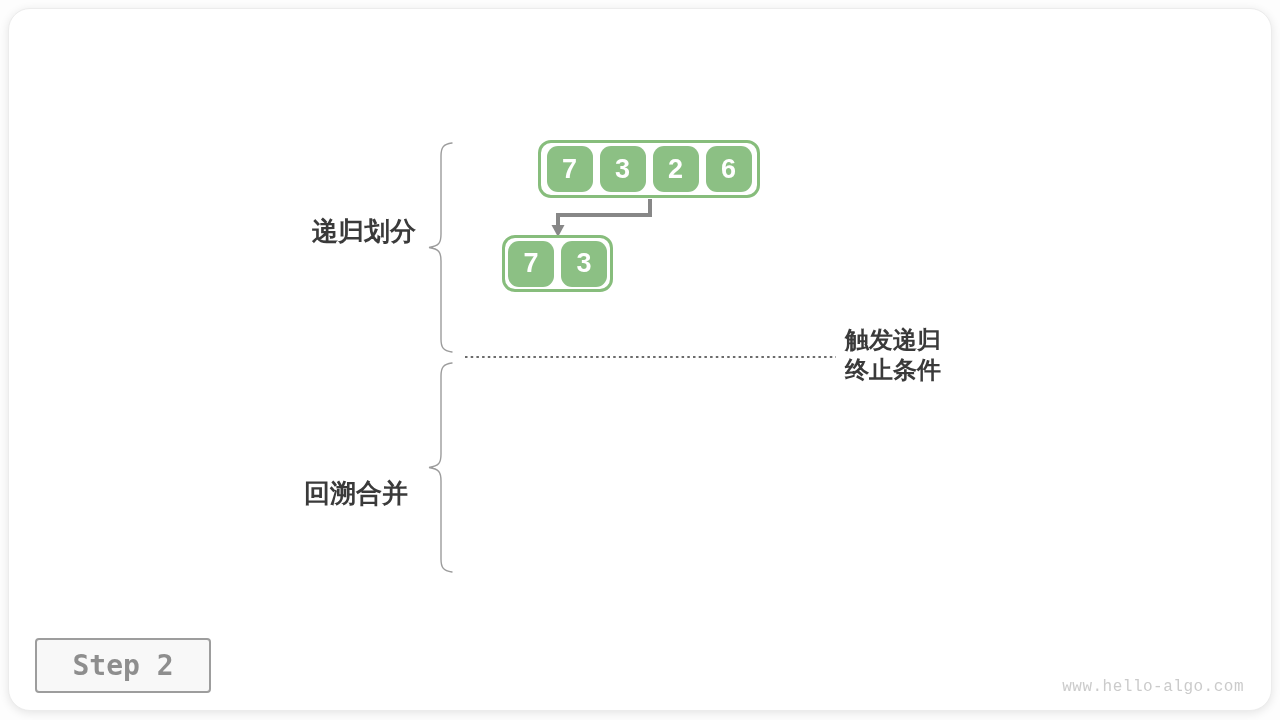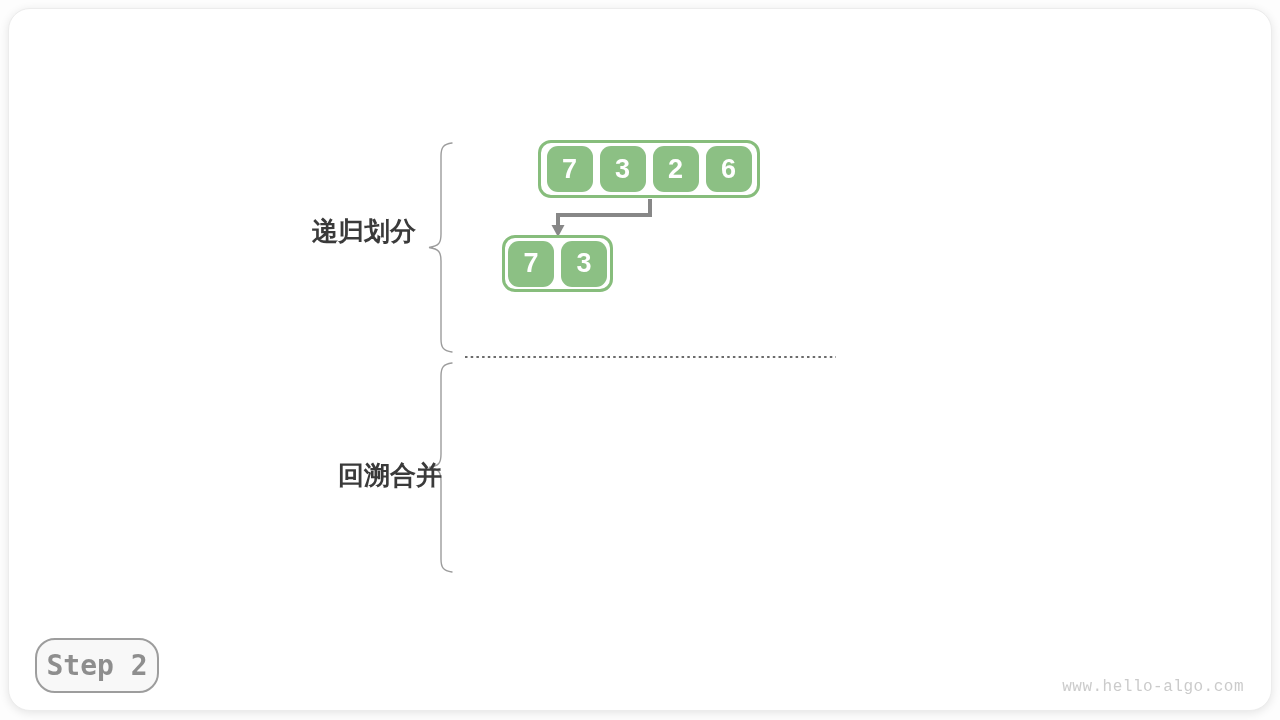--- a/index.html
+++ b/index.html
@@ -57,38 +57,38 @@
   }
   .side-label {
     position: absolute;
     font-size: 26px;
     font-weight: bold;
     color: #3a3a3a;
     white-space: nowrap;
     letter-spacing: 0px;
   }
   .label-divide { left: 304px; top: 214px; margin-left: 8px; }
-  .label-merge  { left: 304px; top: 458px; margin-left: 34px; }
+  .label-merge  { left: 304px; top: 476px; }
   .term-label {
     position: absolute;
     left: 845px; top: 325px;
     font-size: 24px;
     font-weight: bold;
     color: #3a3a3a;
     line-height: 30px;
     white-space: nowrap;
   }
   .step-badge {
     position: absolute;
     left: 35px; top: 638px;
-    width: 124px; height: 55px;
+    width: 176px; height: 55px;
     box-sizing: border-box;
     background: #f8f8f8;
     border: 2px solid #9d9d9d;
-    border-radius: 20px;
+    border-radius: 4px;
     color: #8e8e8e;
     font-family: "DejaVu Sans Mono", monospace;
     font-size: 28px;
     font-weight: bold;
     display: flex;
     align-items: center;
     justify-content: center;
   }
   .watermark {
     position: absolute;
@@ -116,20 +116,24 @@
 
     <g>
       <path d="M650,199 L650,215 L558,215 L558,227" fill="none" stroke="#878787" stroke-width="4"></path>
       <polygon points="551.5,225 564.5,225 558,237" fill="#878787"></polygon>
     </g>
   </svg>
 
   <div class="side-label label-divide">递归划分</div>
   <div class="side-label label-merge">回溯合并</div>
 
+  <div class="term-label">
+    <div>触发递归</div>
+    <div>终止条件</div>
+  </div>
 
   <div class="arr arr-top">
     <div class="cell">7</div>
     <div class="cell">3</div>
     <div class="cell">2</div>
     <div class="cell">6</div>
   </div>
 
   <div class="arr arr-sub">
     <div class="cell">7</div>

